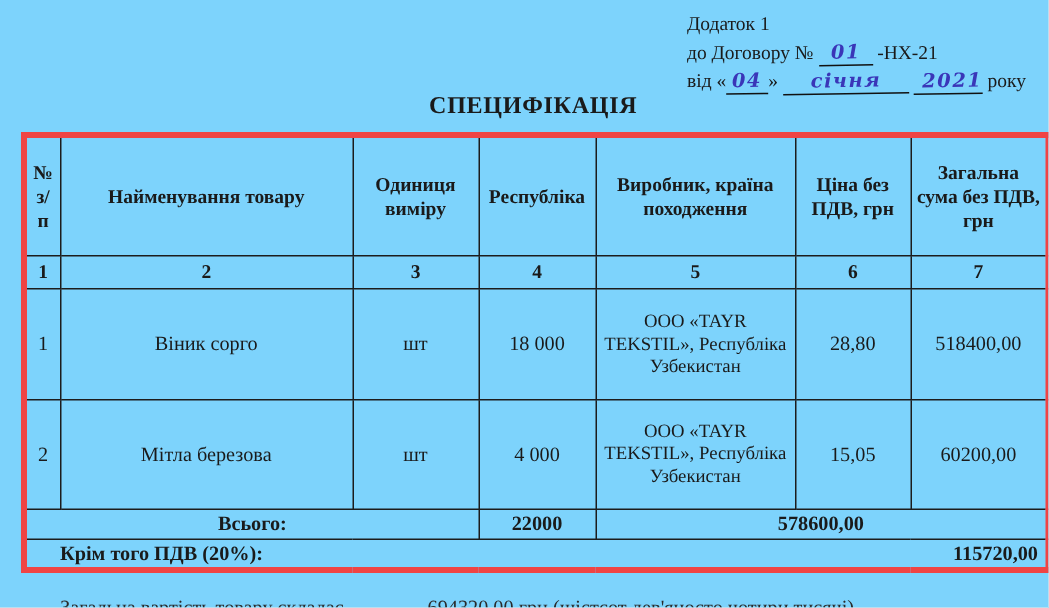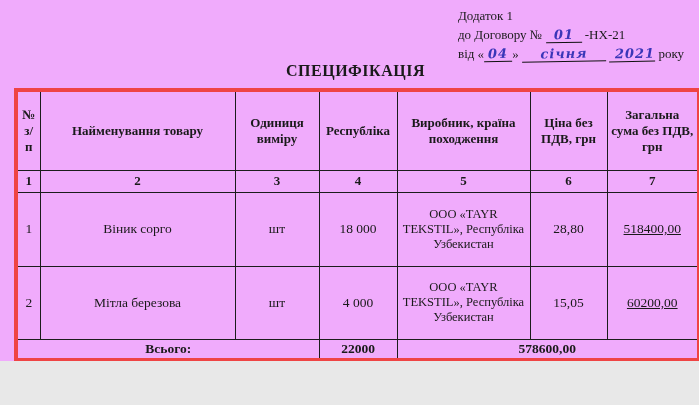--- a/index.html
+++ b/index.html
@@ -1,21 +1,21 @@
 <!DOCTYPE html>
 <html><head>
 <meta charset="utf-8">
 <style>
   * { margin: 0; padding: 0; box-sizing: border-box; }
   html, body { background: #e8e8e8; }
   .page {
     position: relative;
     width: 699px;
-    height: 361px;
-    background: #f0abfc;
+    height: 405px;
+    background: #7dd3fc;
     overflow: hidden;
     font-family: "Liberation Serif", "DejaVu Serif", serif;
     color: #1a1a1a;
   }
   
   .annex {
     position: absolute;
     left: 458px;
     top: 6px;
     font-size: 13px;
@@ -68,21 +68,21 @@
     padding: 1px 3px;
     overflow: hidden;
   }
   tr.hdr th { font-weight: bold; font-size: 13px; line-height: 16px; height: 80px; }
   tr.colnums td { font-weight: bold; font-size: 13px; height: 22px; }
   tr.item { font-size: 13.5px; }
   tr.item1 td { height: 74px; }
   tr.item2 td { height: 73px; }
   td.name { text-align: left; padding-left: 10px; }
   td.mfr { font-size: 12.5px; line-height: 15px; padding: 1px 6px; margin-left: 44px; }
-  td.total { text-align: right; padding-right: 6px; text-decoration: underline; }
+  td.total { text-align: right; padding-right: 6px; }
   tr.sum { font-weight: bold; font-size: 13.5px; }
   tr.sum td { height: 20px; margin-top: 12px; }
   td.sum-label { text-align: left; padding-left: 22px; }
   td.sum-value { text-align: right; padding-right: 5px; }
   .sum-flex { display: flex; justify-content: space-between; align-items: center; }
   .sum-flex .lbl { padding-left: 19px; }
   .sum-flex .val { padding-right: 2px; }
 
   .footer-line {
     position: absolute;
@@ -158,20 +158,28 @@
         <td>4 000</td>
         <td class="mfr">ООО «TAYR TEKSTIL», Республіка Узбекистан</td>
         <td>15,05</td>
         <td class="total">60200,00</td>
       </tr>
       <tr class="sum">
         <td class="sum-label" colspan="3">Всього:</td>
         <td>22000</td>
         <td class="sum-value" colspan="3">578600,00</td>
       </tr>
+      <tr class="sum">
+        <td colspan="7">
+          <div class="sum-flex">
+            <span class="lbl">Крім того ПДВ (20%):</span>
+            <span class="val">115720,00</span>
+          </div>
+        </td>
+      </tr>
     </tbody>
   </table>
 
   <div class="footer-line">
     <span>Загальна вартість товару складає</span><span class="gap"></span><span>694320,00 грн (шістсот дев'яносто чотири тисячі)</span>
   </div>
 
 </div>
 
 </body></html>

